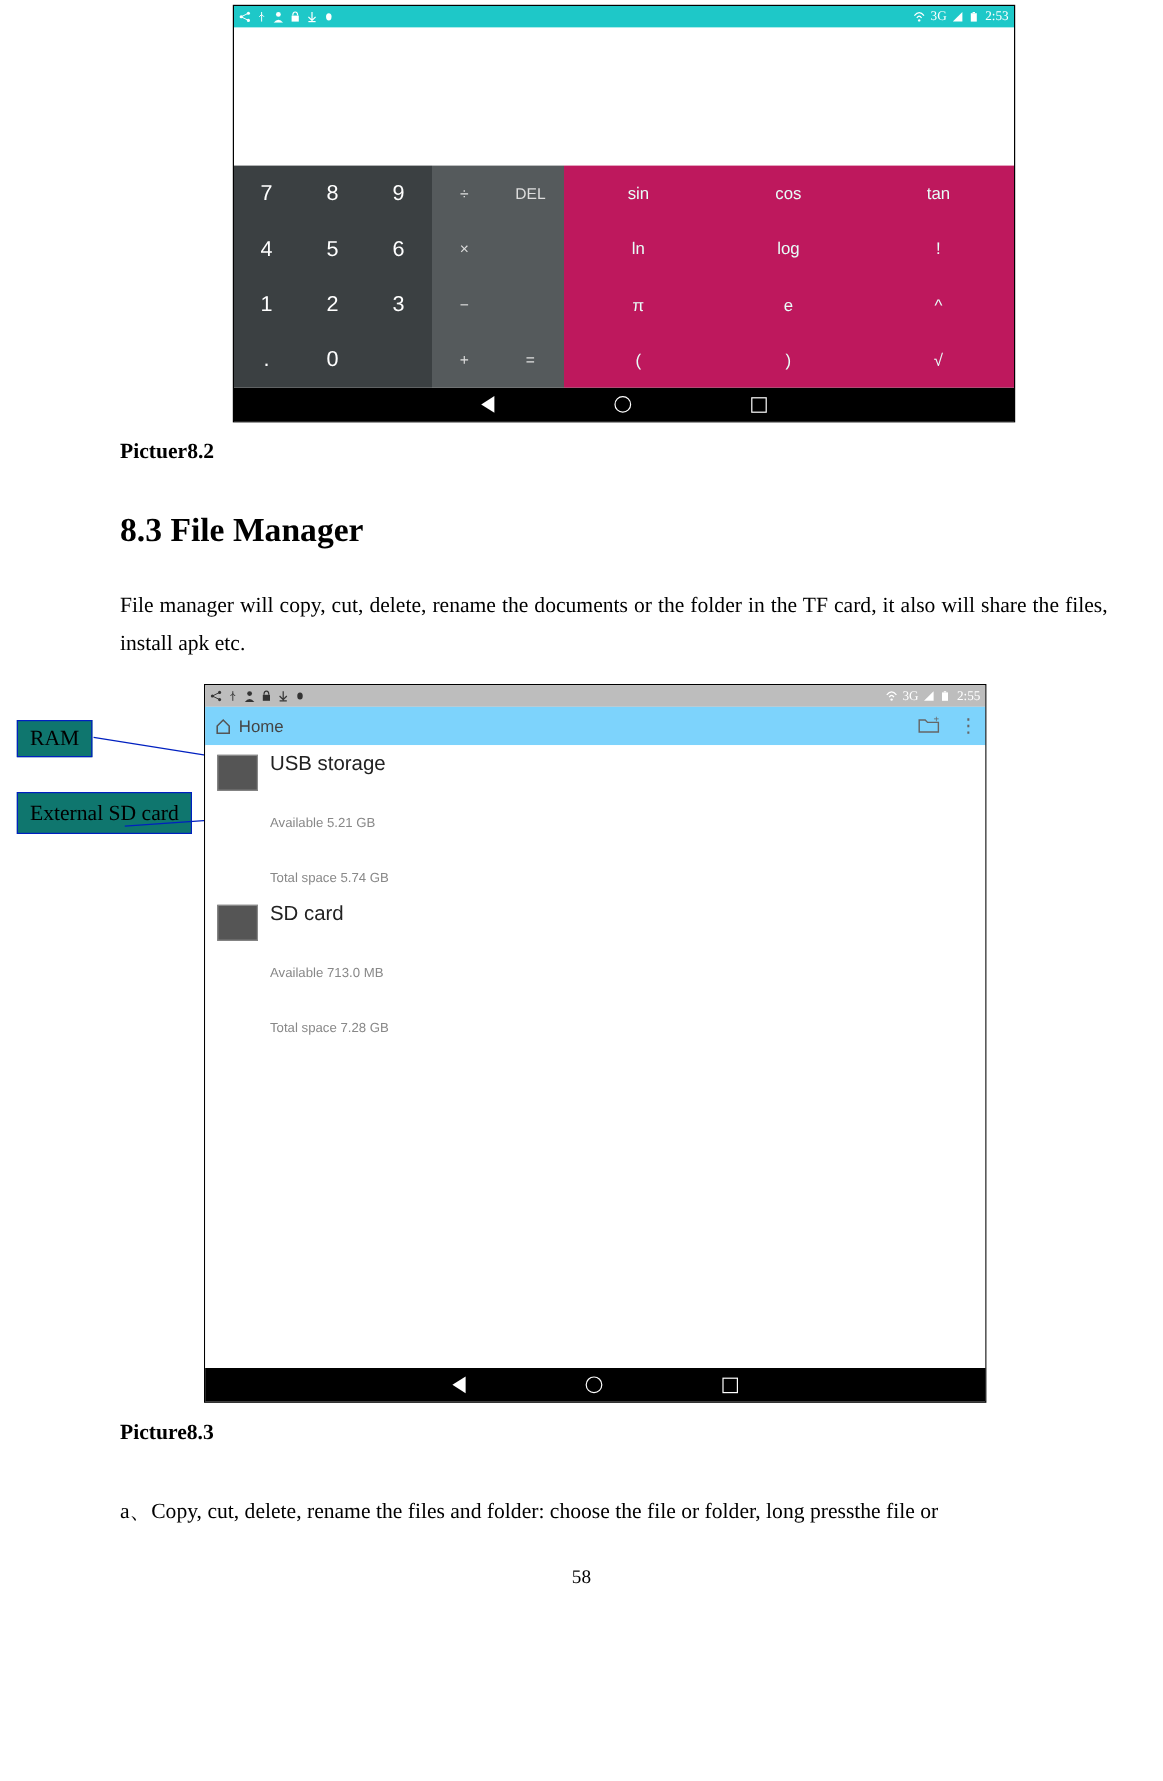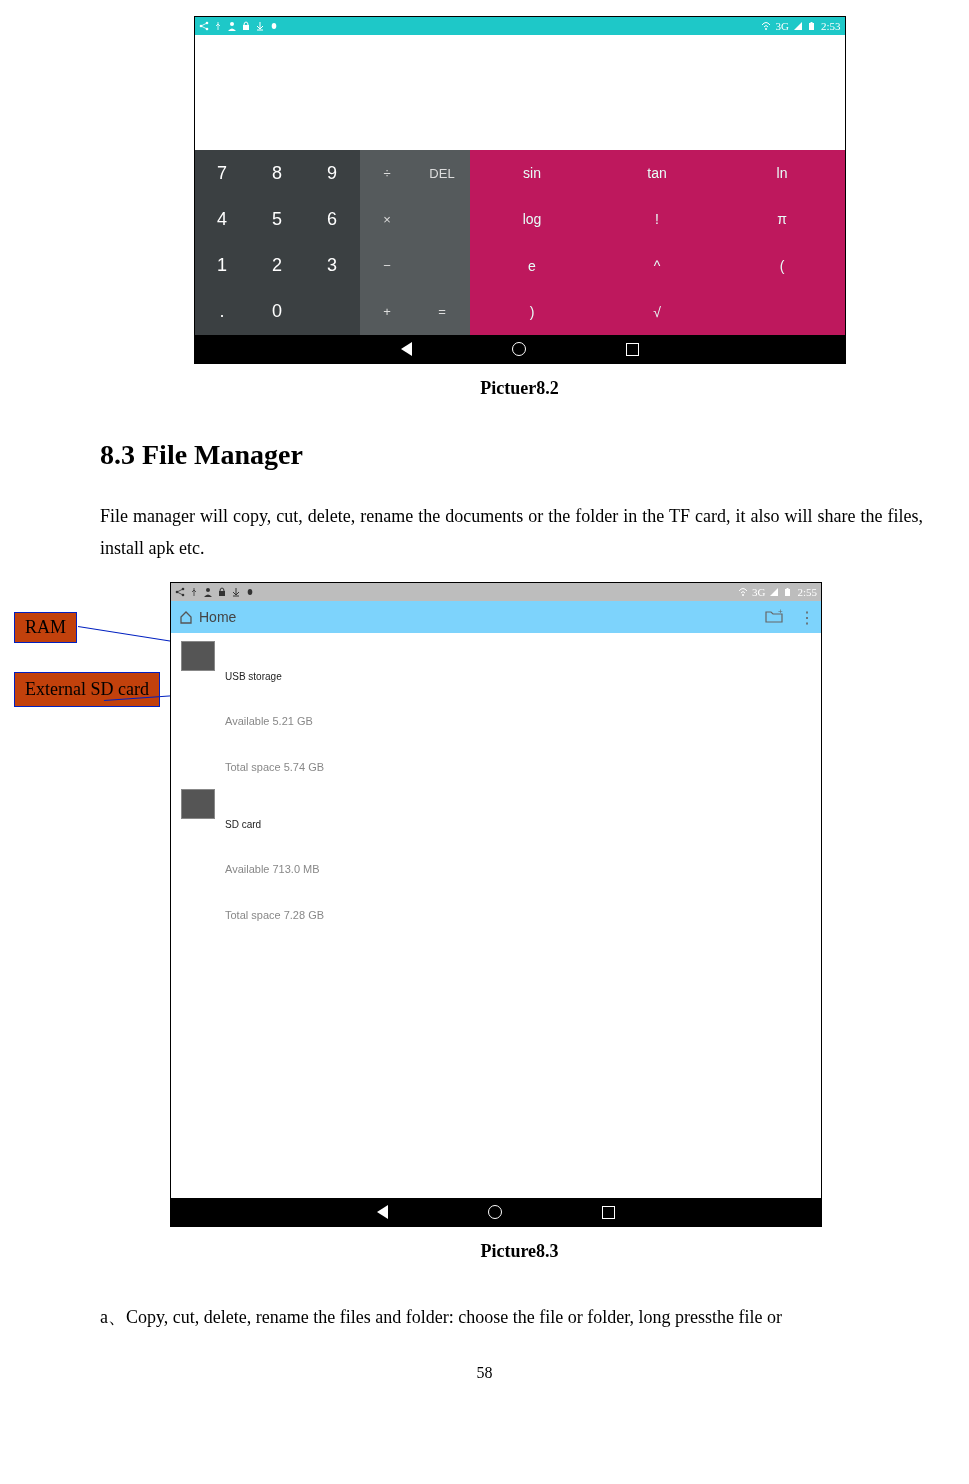--- a/index.html
+++ b/index.html
@@ -6,21 +6,21 @@
     margin: 0;
     padding: 0;
     font-family: "Times New Roman", Times, serif;
     background: #fff;
     color: #000;
     width: 969px;
   }
   .page {
     width: 969px;
     position: relative;
-    padding: 16px 0 40px 0;
+    padding: 4px 0 40px 0;
   }
   .content-col {
     margin-left: 100px;
     margin-right: 30px;
     position: relative;
   }
 
   
   .calc-shot {
     width: 650px;
@@ -84,21 +84,21 @@
     background: #000;
     display: flex;
     justify-content: center;
     align-items: center;
     gap: 100px;
   }
   .nav-tri { width:0;height:0;border-top:7px solid transparent;border-bottom:7px solid transparent;border-right:11px solid #fff; }
   .nav-circ { width:12px;height:12px;border:1.5px solid #fff;border-radius:50%; }
   .nav-sq { width:11px;height:11px;border:1.5px solid #fff; }
 
-  .caption { text-align:center; font-weight:bold; font-size:18px; margin:14px 0 40px 0; }
+  .caption { font-weight:bold; font-size:18px; margin:14px 0 40px 0; }
 
   .section-heading { font-size: 28px; font-weight: bold; margin: 20px 0 30px 0; }
   .para { font-size: 18px; line-height: 1.75; text-align: justify; margin: 0 16px 18px 0; }
 
   .inline-icon {
     display:inline-block;
     width:28px;height:28px;
     background:#6a6255;
     border:1px solid #000;
     border-radius:4px;
@@ -140,30 +140,30 @@
   .fm-item {
     display:flex;
     align-items:flex-start;
     gap:10px;
     padding:6px 10px;
     font-family: Arial, sans-serif;
   }
   .fm-thumb {
     width:32px;height:28px;background:#555;border:1px solid #888;margin-top:2px;
   }
-  .fm-txt .ttl { font-size:10px; color:#222;margin-top:32px; }
+  .fm-txt .ttl { font-size:17px; color:#222; }
   .fm-txt .sub { font-size:11px; color:#888; line-height:1.3;margin-top:32px; }
   .fm-empty { height: 270px; background:#fff; }
 
   .callout {
     position:absolute;
     border:1.5px solid #0020c0;
     padding:4px 10px;
     font-size:18px;
-    background:#c2410c;
+    background:#0f766e;
     font-family:"Times New Roman", serif;
   }
   .callout-line {
     position:absolute;
     height:0;
     border-top:1.5px solid #0020c0;
     transform-origin:left center;
   }
 
   .page-num { text-align:center; font-size:16px; margin-top:30px; }
@@ -260,20 +260,21 @@
           <div class="key">DEL</div>
           <div class="key">×</div>
           <div class="key"></div>
           <div class="key">−</div>
           <div class="key"></div>
           <div class="key">+</div>
           <div class="key">=</div>
         </div>
         <div class="scipad">
           <div class="key">sin</div>
+          <div class="key">cos</div>
           <div class="key">tan</div>
           <div class="key">ln</div>
           <div class="key">log</div>
           <div class="key">!</div>
           <div class="key">π</div>
           <div class="key">e</div>
           <div class="key">^</div>
           <div class="key">(</div>
           <div class="key">)</div>
           <div class="key">√</div>

